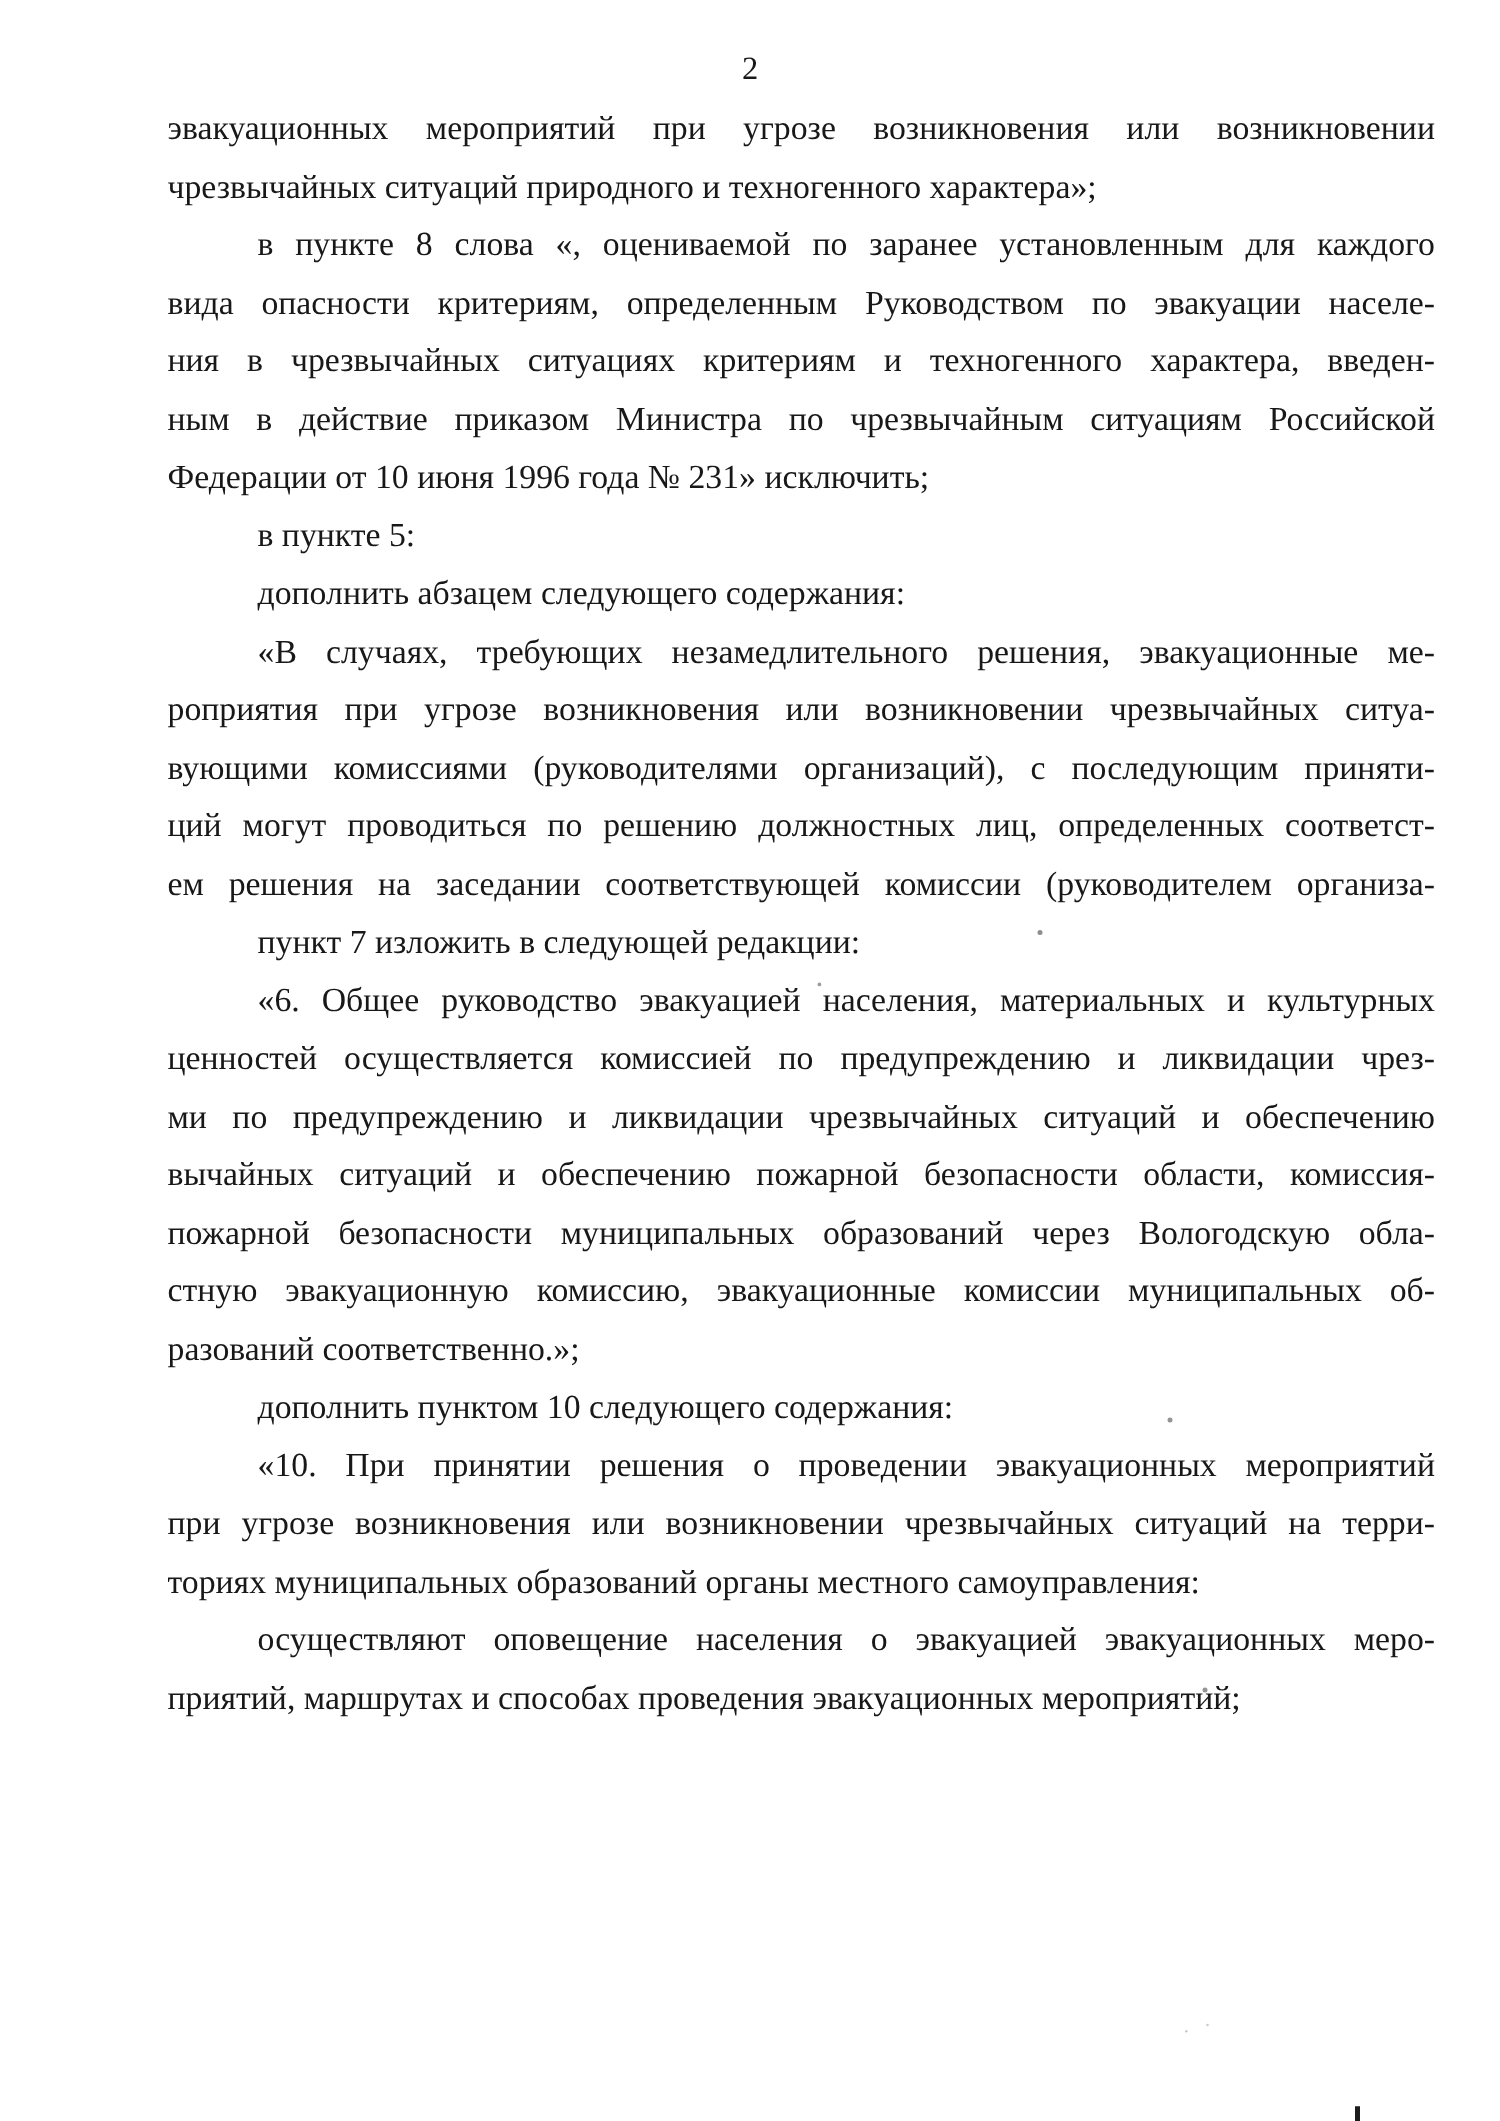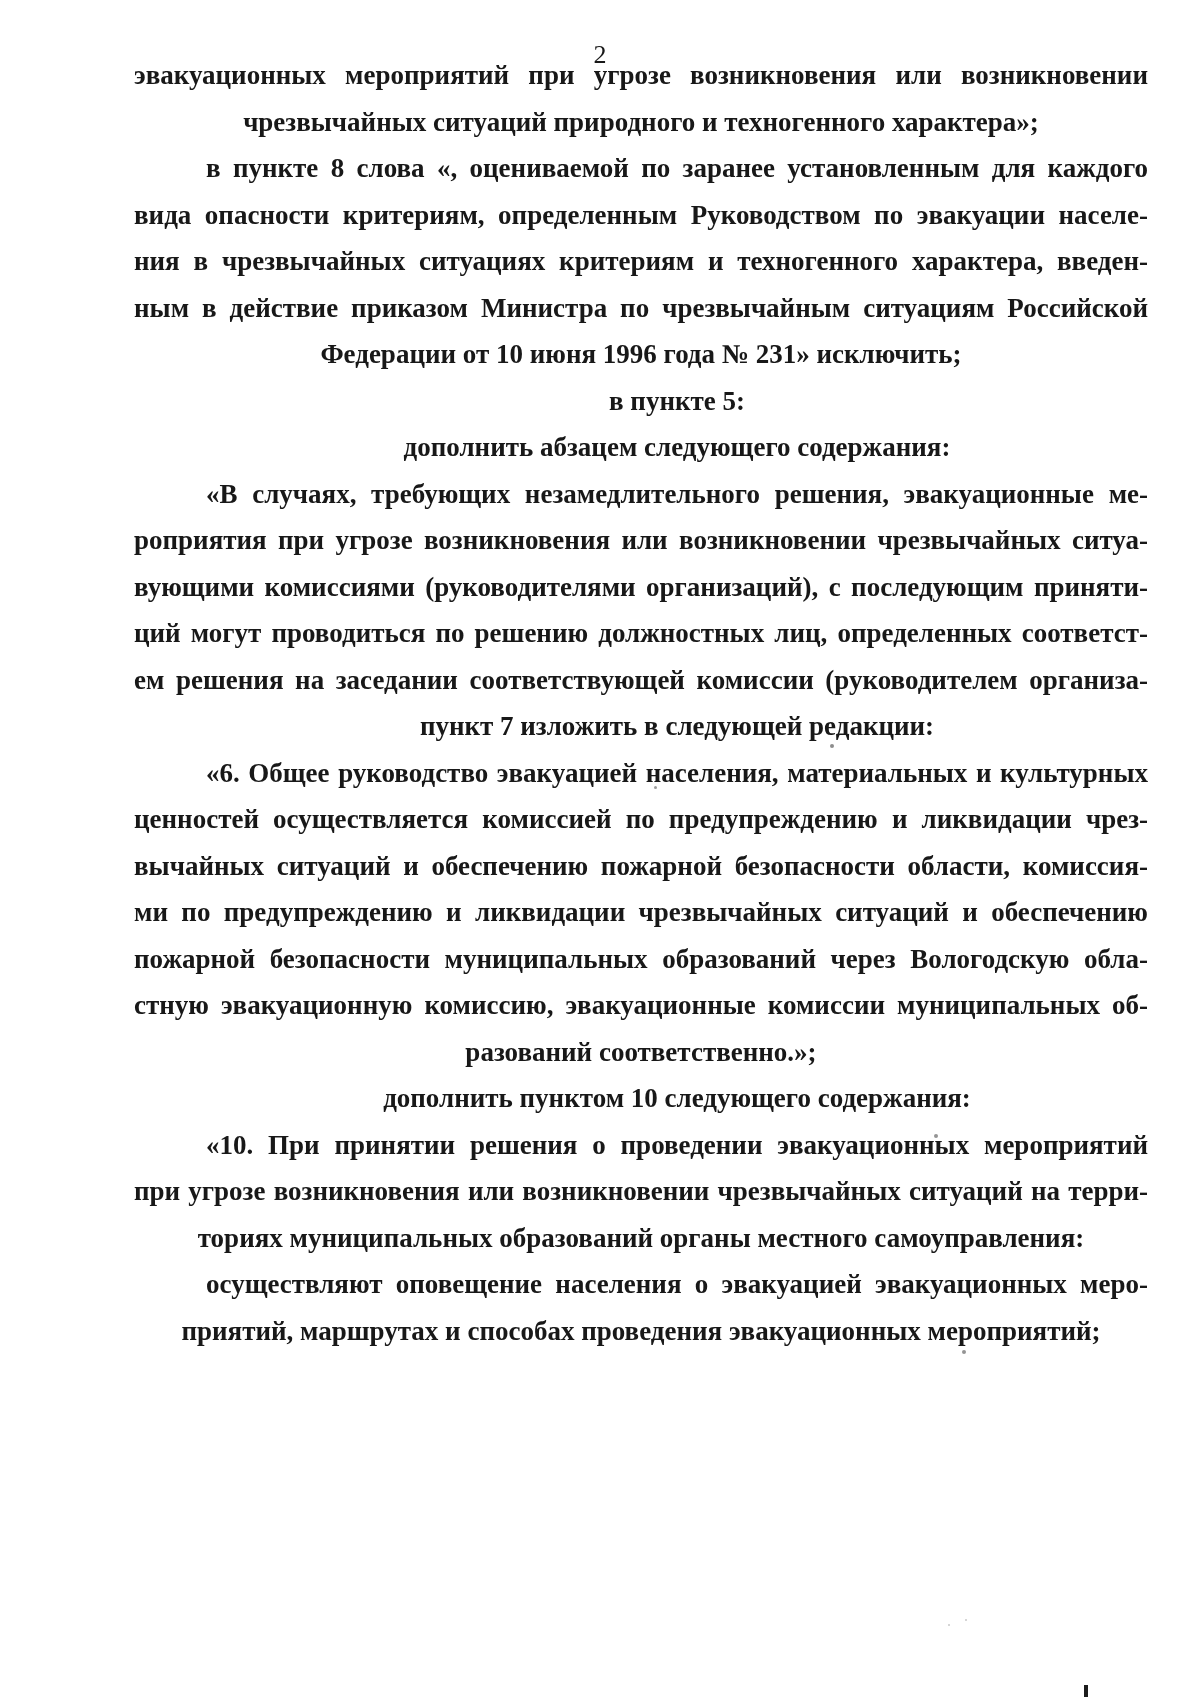--- a/index.html
+++ b/index.html
@@ -20,30 +20,29 @@
     position: absolute;
     top: 40px;
     left: 0;
     width: 1200px;
     text-align: center;
     font-size: 26px;
     line-height: 30px;
   }
   .content {
     position: absolute;
-    top: 52px;
+    top: 79px;
     left: 134px;
     width: 1014px;
-    font-weight: bold;
   }
   .line {
     font-size: 27px;
     line-height: 46.5px;
     height: 46.5px;
-    text-align: center;
+    text-align: left;
     white-space: normal;
     letter-spacing: 0px;
   }
   
   .j {
     text-align: justify;
     text-align-last: justify;
   }
   
   .i {
@@ -80,22 +79,22 @@
     <div class="line i">в пункте 5:</div>
     <div class="line i">дополнить абзацем следующего содержания:</div>
     <div class="line j i">«В случаях, требующих незамедлительного решения, эвакуационные ме-</div>
     <div class="line j">роприятия при угрозе возникновения или возникновении чрезвычайных ситуа-</div>
     <div class="line j">вующими комиссиями (руководителями организаций), с последующим приняти-</div>
     <div class="line j">ций могут проводиться по решению должностных лиц, определенных соответст-</div>
     <div class="line j">ем решения на заседании соответствующей комиссии (руководителем организа-</div>
     <div class="line i">пункт 7 изложить в следующей редакции:</div>
     <div class="line j i">«6. Общее руководство эвакуацией населения, материальных и культурных</div>
     <div class="line j">ценностей осуществляется комиссией по предупреждению и ликвидации чрез-</div>
+    <div class="line j">ми по предупреждению и ликвидации чрезвычайных ситуаций и обеспечению</div>
     <div class="line j">вычайных ситуаций и обеспечению пожарной безопасности области, комиссия-</div>
-    <div class="line j">ми по предупреждению и ликвидации чрезвычайных ситуаций и обеспечению</div>
     <div class="line j">пожарной безопасности муниципальных образований через Вологодскую обла-</div>
     <div class="line j">стную эвакуационную комиссию, эвакуационные комиссии муниципальных об-</div>
     <div class="line">разований соответственно.»;</div>
     <div class="line i">дополнить пунктом 10 следующего содержания:</div>
     <div class="line j i">«10. При принятии решения о проведении эвакуационных мероприятий</div>
     <div class="line j">при угрозе возникновения или возникновении чрезвычайных ситуаций на терри-</div>
     <div class="line">ториях муниципальных образований органы местного самоуправления:</div>
     <div class="line j i">осуществляют оповещение населения о эвакуацией эвакуационных меро-</div>
     <div class="line">приятий, маршрутах и способах проведения эвакуационных мероприятий;</div>
   </div>

